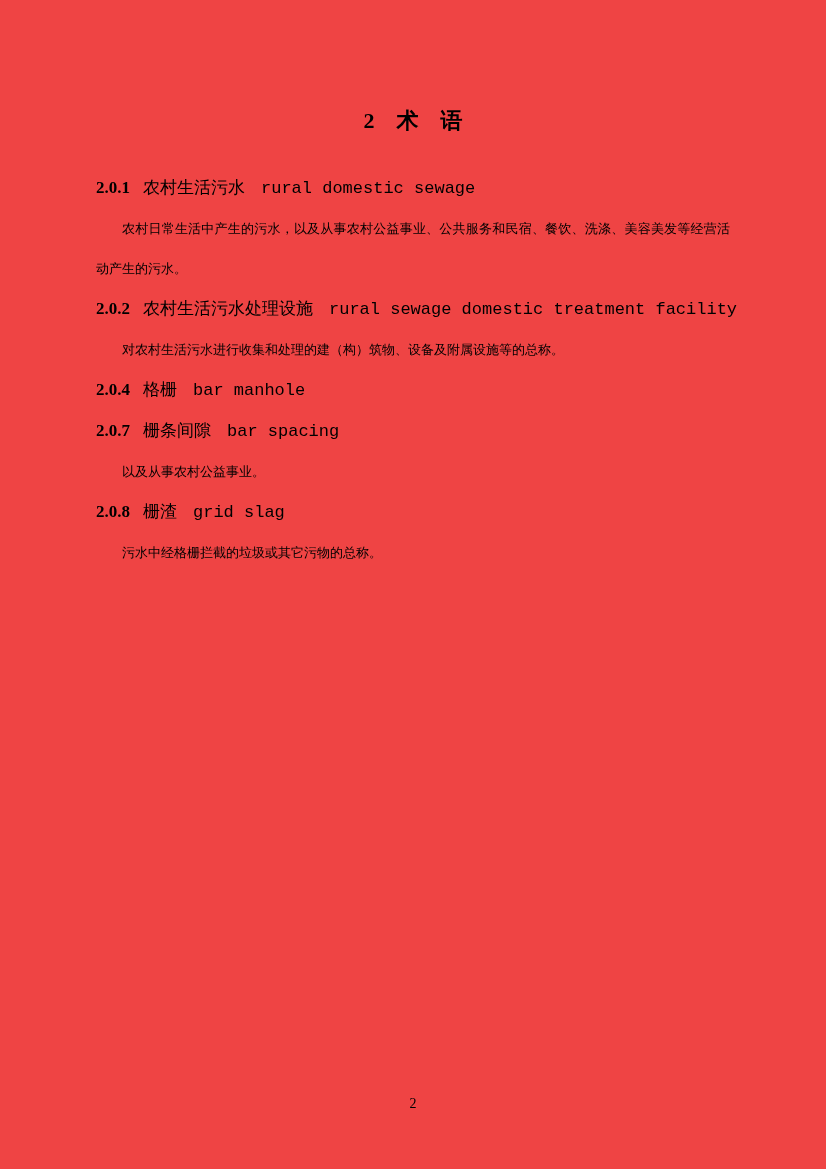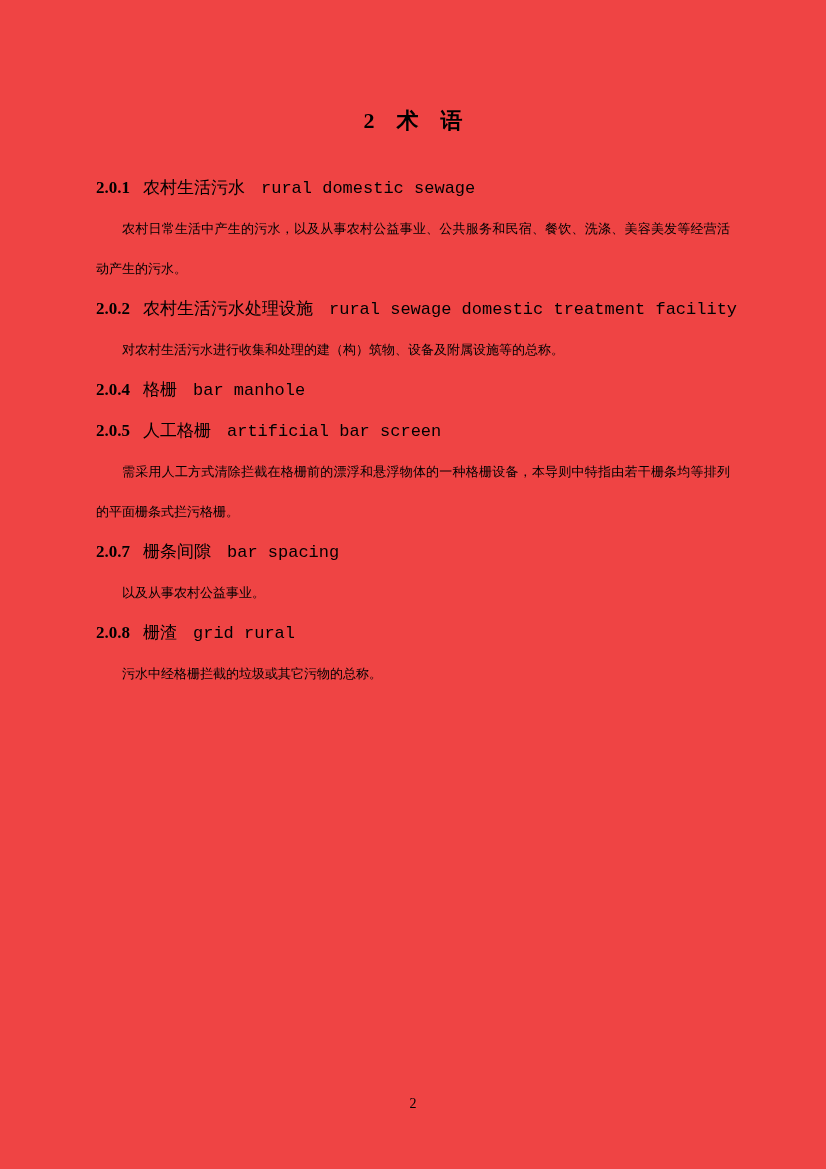--- a/index.html
+++ b/index.html
@@ -86,37 +86,31 @@
 
   <section class="term">
   </section>
 
   <section class="term">
     <p class="term-heading">
       <span class="term-number">2.0.4</span><span class="term-zh">格栅</span><span class="term-en">bar manhole</span>
     </p>
   </section>
 
-  <section class="term">
-    <p class="term-heading">
-      <span class="term-number">2.0.5</span><span class="term-zh">人工格栅</span><span class="term-en">artificial bar screen</span>
-    </p>
-    <p class="term-definition">需采用人工方式清除拦截在格栅前的漂浮和悬浮物体的一种格栅设备，本导则中特指由若干栅条均等排列的平面栅条式拦污格栅。</p>
-  </section>
 
 
   <section class="term">
     <p class="term-heading">
       <span class="term-number">2.0.7</span><span class="term-zh">栅条间隙</span><span class="term-en">bar spacing</span>
     </p>
     <p class="term-definition">以及从事农村公益事业。</p>
   </section>
 
   <section class="term">
     <p class="term-heading">
-      <span class="term-number">2.0.8</span><span class="term-zh">栅渣</span><span class="term-en">grid rural</span>
+      <span class="term-number">2.0.8</span><span class="term-zh">栅渣</span><span class="term-en">grid slag</span>
     </p>
     <p class="term-definition">污水中经格栅拦截的垃圾或其它污物的总称。</p>
   </section>
 
   <div class="page-footer">2</div>
 
 </div>
 
 </body></html>

